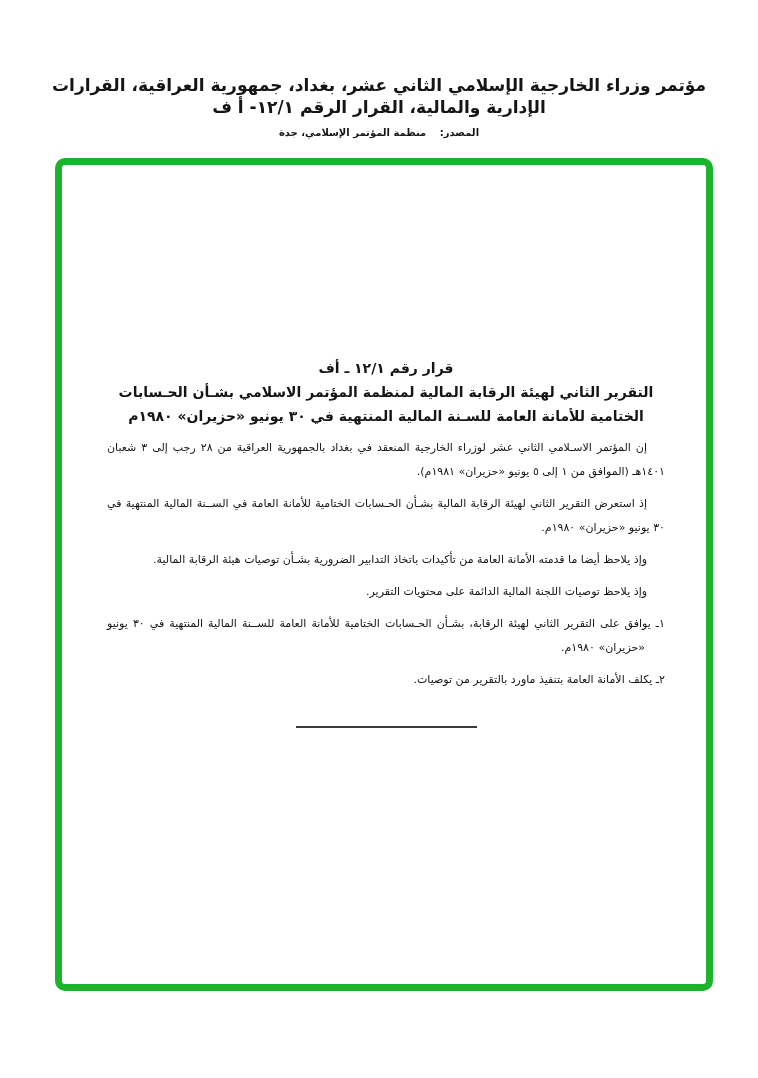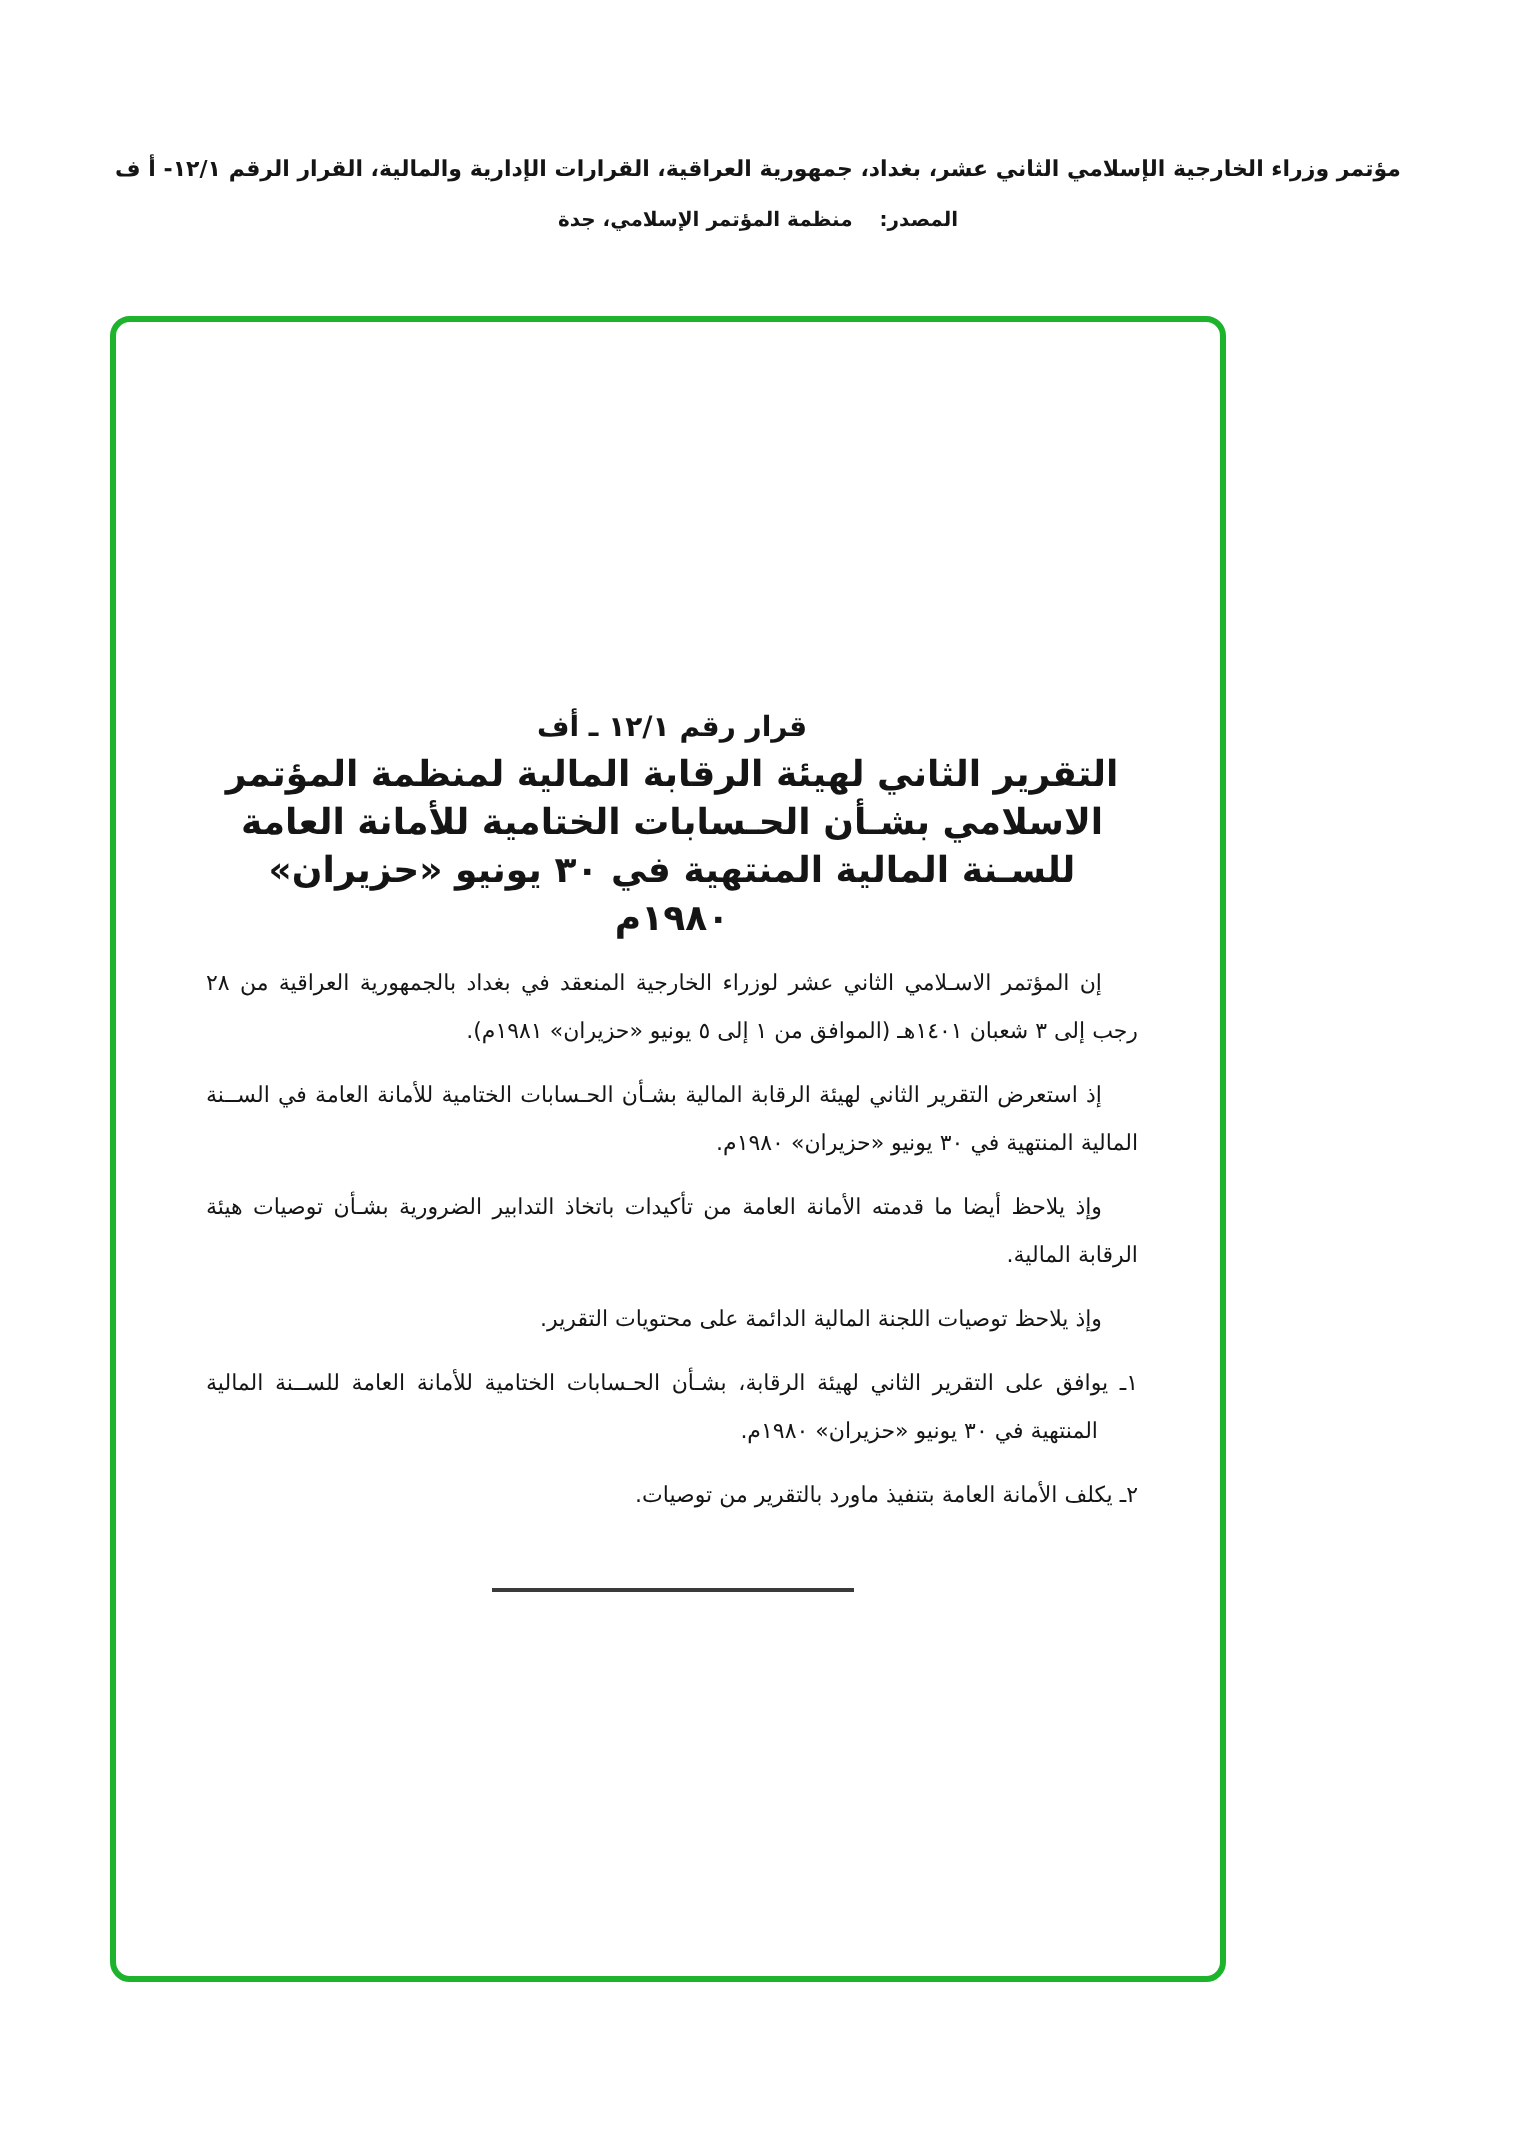--- a/index.html
+++ b/index.html
@@ -17,41 +17,41 @@
   
   .page-header {
     position: absolute;
     top: 74px;
     left: 40px;
     right: 40px;
     direction: rtl;
     text-align: center;
   }
   .page-header .header-title {
-    font-size: 11px;
+    font-size: 17px;
     font-weight: bold;
     line-height: 22px;
     letter-spacing: 0.1px;
   }
   .page-header .source-line {
     margin-top: 9px;
     font-size: 10px;
     font-weight: bold;
     direction: rtl;
   }
   .page-header .source-line .src-label { margin-left: 10px; }
 
   
   .doc-frame {
     position: absolute;
     left: 55px;
     top: 158px;
-    width: 558px;
+    width: 658px;
     height: 833px;
-    border: 3px solid #14532d;
+    border: 7px solid #14532d;
     border-radius: 10px;
     background: #ffffff;
   }
 
   
   .doc-content {
     position: absolute;
     top: 191px;
     right: 41px;
     left: 45px;
@@ -59,21 +59,21 @@
   }
   .doc-title-block {
     text-align: center;
     font-weight: bold;
   }
   .decision-number {
     font-size: 14px;
     line-height: 24px;
   }
   .doc-title {
-    font-size: 18px;
+    font-size: 14px;
     line-height: 24px;
   }
   .doc-body p {
     font-size: 11px;
     line-height: 24px;
     text-align: justify;
     text-justify: inter-word;
     margin: 8px 0 0 0;
   }
   .doc-body p.para { text-indent: 18px; }

